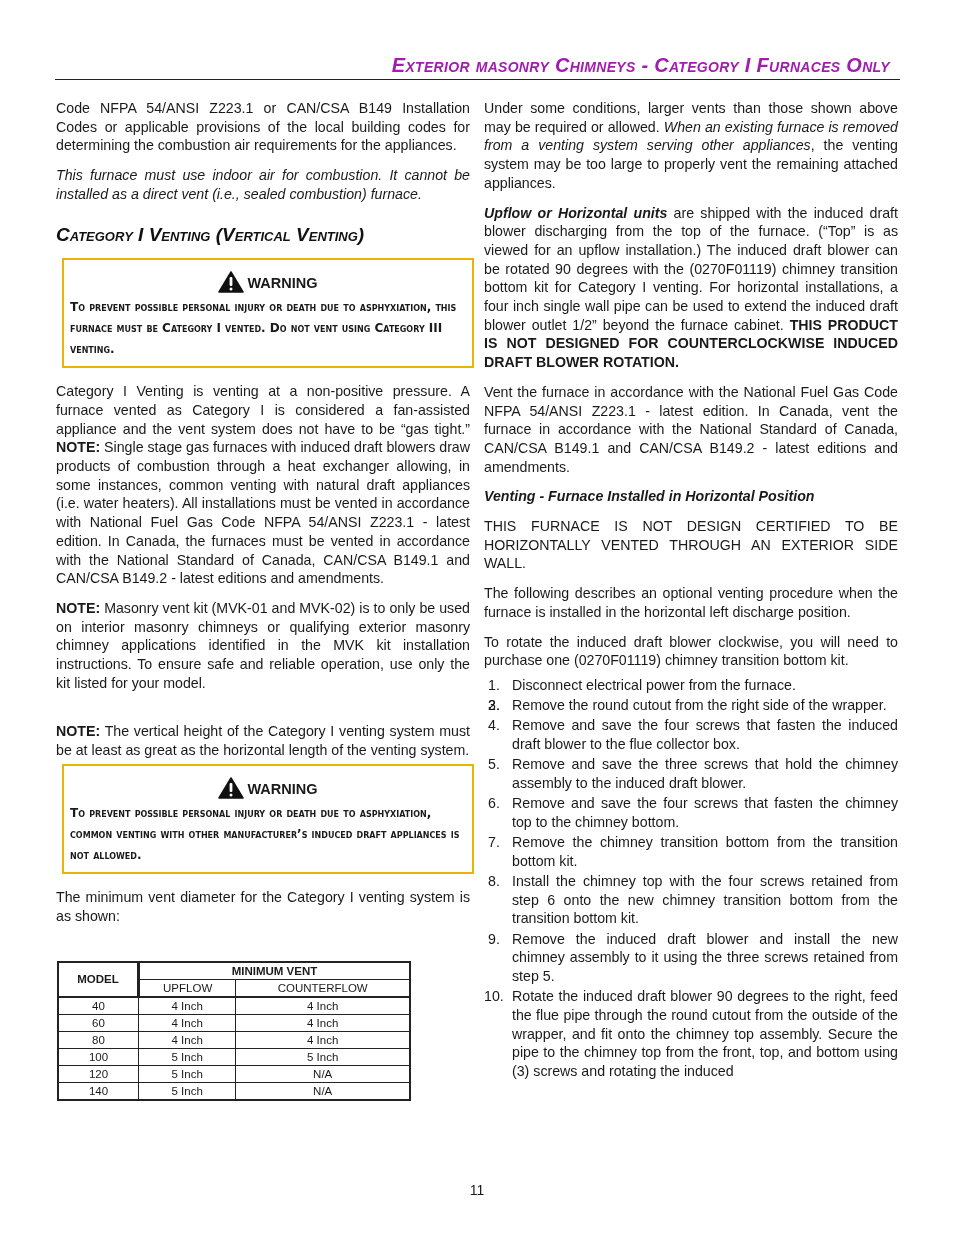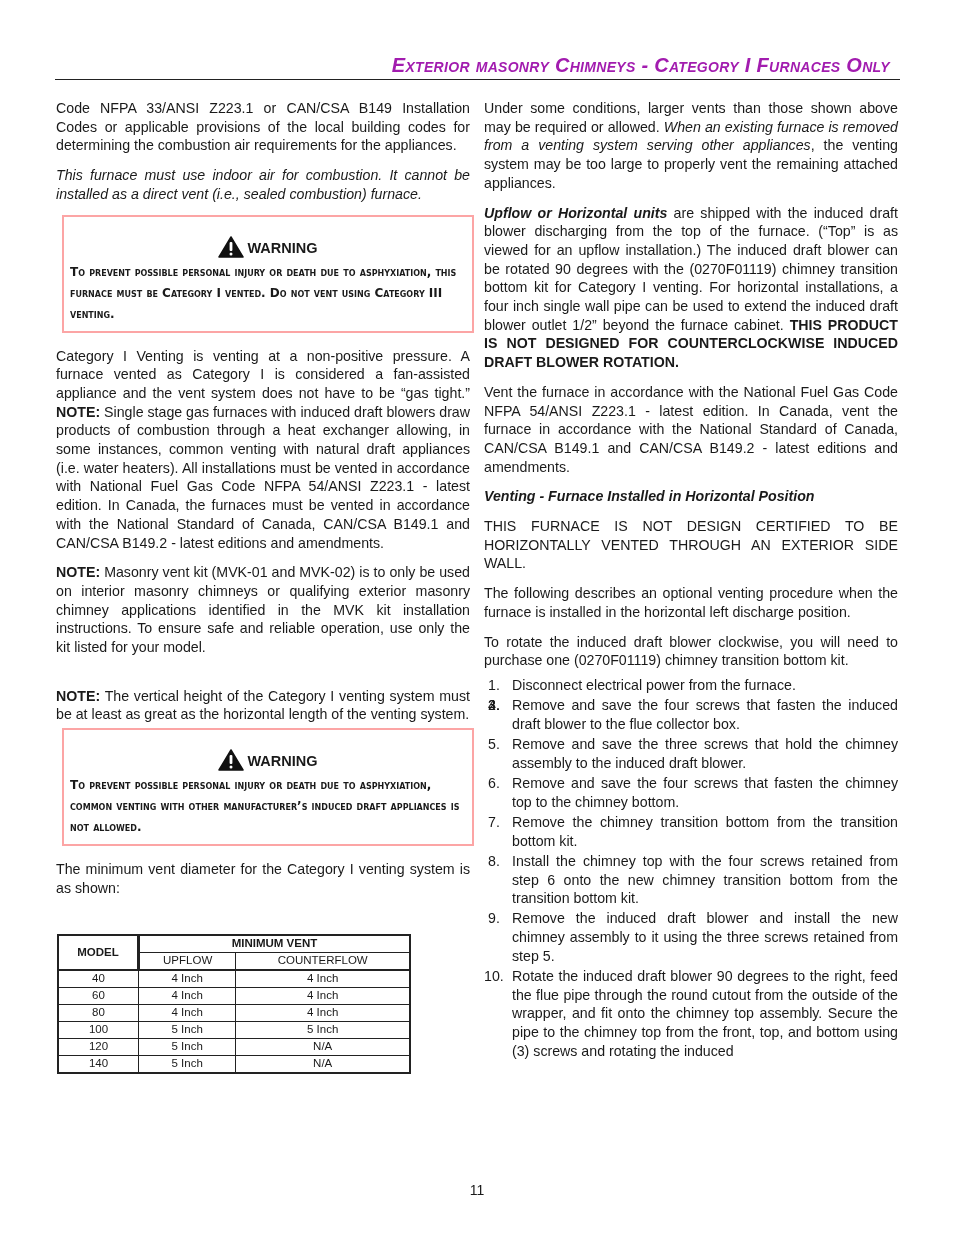--- a/index.html
+++ b/index.html
@@ -21,21 +21,21 @@
   .col-right { left: 484px; width: 414px; }
   p { margin: 0 0 11px 0; text-align: justify; }
   .it { font-style: italic; }
   .b { font-weight: bold; }
   .bi { font-weight: bold; font-style: italic; }
   .section-heading {
     font-style: italic; font-weight: bold; font-variant: small-caps;
     font-size: 19px; margin: 22px 0 14px 0; color: #111;
   }
   .warn-box {
-    border: 2px solid #fca5a5; width: 396px; padding: 19px 6px 6px 6px;
+    border: 2px solid #eab308; width: 396px; padding: 11px 6px 6px 6px;
     margin: 0 0 14px 6px; box-sizing: content-box;
   }
   .warn-head { text-align: center; font-weight: bold; font-size: 14.5px; margin-bottom: 4px; }
   .warn-head svg { vertical-align: -5px; margin-right: 3px; }
   .warn-body {
     font-variant: small-caps; font-weight: bold; font-size: 12px;
     line-height: 21px; font-family: "DejaVu Sans", sans-serif; letter-spacing: 0;
   }
   .vent-table {
     border-collapse: collapse; margin-top: 36px; margin-left: 1px;
@@ -54,23 +54,24 @@
   ol.steps li.n10 .num { left: 0; }
   .page-number { position: absolute; top: 1182px; left: 0; width: 954px; text-align: center; font-size: 14px; }
 </style>
 </head>
 <body>
 
 <div class="header-title">Exterior masonry Chimneys - Category I Furnaces Only</div>
 <div class="header-rule"></div>
 
 <div class="col col-left">
-  <p>Code NFPA 33/ANSI Z223.1 or CAN/CSA B149 Installation Codes or applicable provisions of the local building codes for determining the combustion air requirements for the appliances.</p>
+  <p>Code NFPA 54/ANSI Z223.1 or CAN/CSA B149 Installation Codes or applicable provisions of the local building codes for determining the combustion air requirements for the appliances.</p>
   <p class="it">This furnace must use indoor air for combustion. It cannot be installed as a direct vent (i.e., sealed combustion) furnace.</p>
 
+  <div class="section-heading">Category I Venting (Vertical Venting)</div>
 
   <div class="warn-box">
     <div class="warn-head">
       <svg width="26" height="22" viewBox="0 0 26 22">
         <path d="M13 1 L25 21 L1 21 Z" fill="#111" stroke="#111" stroke-width="1.5" stroke-linejoin="round"></path>
         <rect x="11.6" y="6" width="2.8" height="9" rx="1" fill="#fff"></rect>
         <circle cx="13" cy="18" r="1.5" fill="#fff"></circle>
       </svg><span>WARNING</span>
     </div>
     <div class="warn-body">To prevent possible personal injury or death due to asphyxiation, this furnace must be Category I vented. Do not vent using Category III venting.</div>
@@ -161,21 +162,21 @@
 
   <p>THIS FURNACE IS NOT DESIGN CERTIFIED TO BE HORIZONTALLY VENTED THROUGH AN EXTERIOR SIDE WALL.</p>
 
   <p>The following describes an optional venting procedure when the furnace is installed in the horizontal left discharge position.</p>
 
   <p style="margin-bottom:6px;">To rotate the induced draft blower clockwise, you will need to purchase one (0270F01119) chimney transition bottom kit.</p>
 
   <ol class="steps">
     <li><span class="num">1.</span><span>Disconnect electrical power from the furnace.</span></li>
     <li><span class="num">2.</span></li>
-    <li><span class="num">3.</span></li>
+    <li><span class="num">3.</span><span>Remove the round cutout from the right side of the wrapper.</span></li>
     <li><span class="num">4.</span><span>Remove and save the four screws that fasten the induced draft blower to the flue collector box.</span></li>
     <li><span class="num">5.</span><span>Remove and save the three screws that hold the chimney assembly to the induced draft blower.</span></li>
     <li><span class="num">6.</span><span>Remove and save the four screws that fasten the chimney top to the chimney bottom.</span></li>
     <li><span class="num">7.</span><span>Remove the chimney transition bottom from the transition bottom kit.</span></li>
     <li><span class="num">8.</span><span>Install the chimney top with the four screws retained from step 6 onto the new chimney transition bottom from the transition bottom kit.</span></li>
     <li><span class="num">9.</span><span>Remove the induced draft blower and install the new chimney assembly to it using the three screws retained from step 5.</span></li>
     <li class="n10"><span class="num">10.</span><span>Rotate the induced draft blower 90 degrees to the right, feed the flue pipe through the round cutout from the outside of the wrapper, and fit onto the chimney top assembly. Secure the pipe to the chimney top from the front, top, and bottom using (3) screws and rotating the induced</span></li>
   </ol>
 </div>
 

